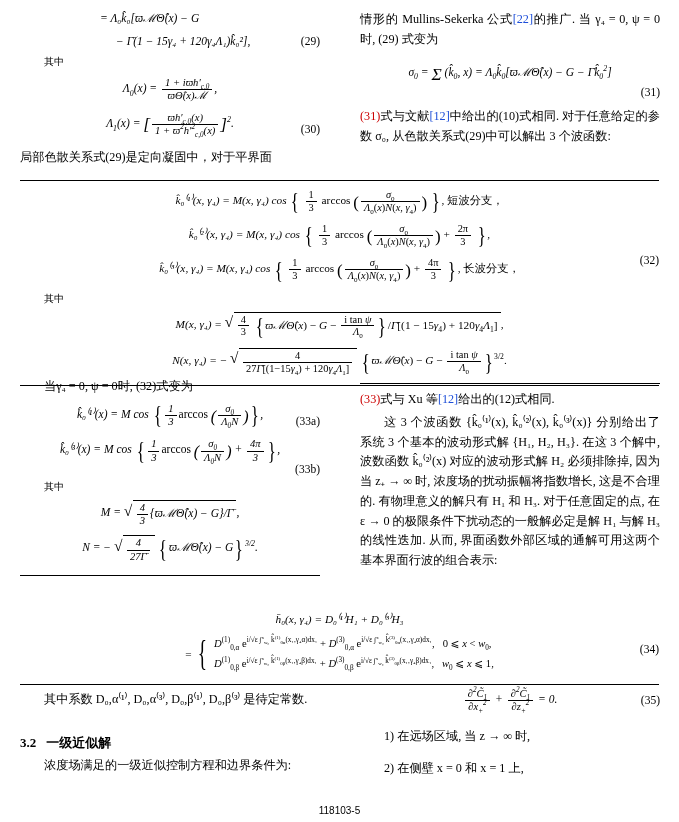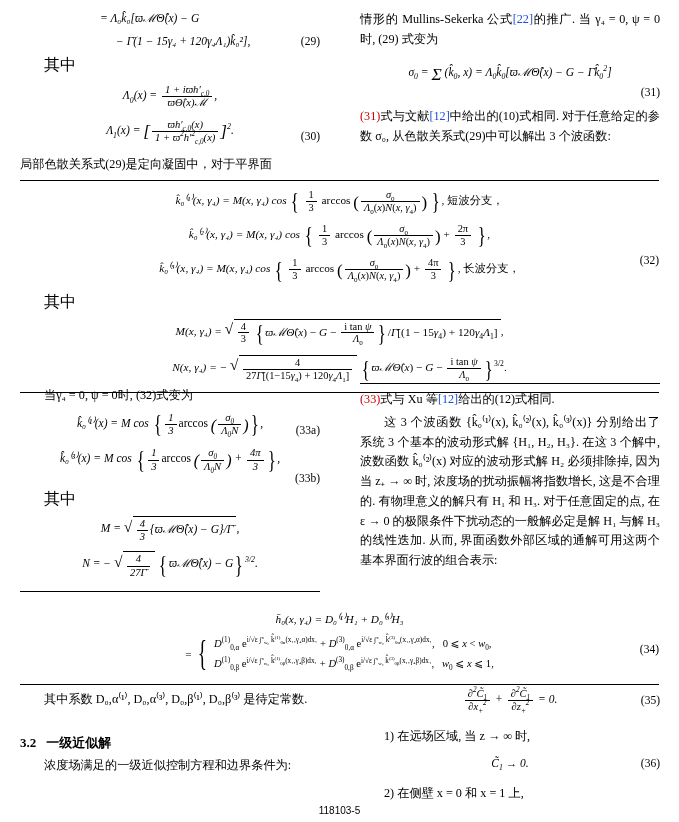--- a/index.html
+++ b/index.html
@@ -45,21 +45,21 @@
   }
   .txt{
     font-size:12.2px;
     line-height:1.62;
     text-align:justify;
     margin:0 0 3px 0;
     text-indent:0;
   }
   .txt.indent{text-indent:24px;}
   .qizhong{
-    font-size:16px;
+    font-size:10px;
     margin:4px 0 2px 0;
     text-indent:24px;
   }
   .ref{color:#1d4ed8;}
   .eqref{color:#cc0000;}
   .sec-head{
     font-size:13px;
     font-weight:bold;
     margin:10px 0 4px 0;
   }
@@ -237,21 +237,21 @@
     <div class="eq eqwide" style="margin-top:10px;">
       <div class="eq-row" style="text-align:center;">
         <span class="it">N(x, γ₄) = −</span>
         <span class="sqrt"><span class="rad"><span class="frac"><span class="num">4</span><span class="den">27<span class="it">Γ̄</span>[(1−15<span class="it">γ</span><sub>4</sub>) + 120<span class="it">γ</span><sub>4</sub><span class="it">Λ</span><sub>1</sub>]</span></span></span></span>
         <span class="brace">{</span><span class="it">ϖℳΘ̂</span>(<span class="it">x</span>) − <span class="it">G</span> − <span class="frac"><span class="num">i tan <span class="it">ψ</span></span><span class="den"><span class="it">Λ</span><sub>0</sub></span></span><span class="brace">}</span><sup>3/2</sup>.
       </div>
     </div>
     <hr class="hr" style="margin-top:10px;">
   </div>
 
-  <div class="col col-left" style="top:386px;">
+  <div class="col col-left" style="top:377px;">
 
     <div class="txt" style="text-indent:24px;">当γ₄ = 0, ψ = 0时, (32)式变为</div>
 
     <div class="eq" style="margin-top:6px;">
       <span class="eq-body">
         <span class="it">k̂₀⁽¹⁾(x) = M cos</span>
         <span class="brace">{</span><span class="frac"><span class="num">1</span><span class="den">3</span></span><span class="up">arccos</span>
         <span style="font-size:1.4em;vertical-align:-0.2em;">(</span><span class="frac"><span class="num"><span class="it">σ</span><sub>0</sub></span><span class="den"><span class="it">Λ</span><sub>0</sub><span class="it">N</span></span></span><span style="font-size:1.4em;vertical-align:-0.2em;">)</span><span class="brace">}</span>,
       </span>
       <span class="eq-num" style="bottom:-2px;">(33a)</span>
@@ -330,24 +330,18 @@
         <span class="frac"><span class="num">∂<sup>2</sup><span class="it">C̃</span><sub>1</sub></span><span class="den">∂<span class="it">x</span><sub>+</sub><sup>2</sup></span></span>
         +
         <span class="frac"><span class="num">∂<sup>2</sup><span class="it">C̃</span><sub>1</sub></span><span class="den">∂<span class="it">z</span><sub>+</sub><sup>2</sup></span></span>
         = 0.
       </span>
       <span class="eq-num" style="bottom:4px;padding-left:7px;">(35)</span>
     </div>
 
     <div class="txt indent" style="margin-top:14px;">1) 在远场区域, 当 z → ∞ 时,</div>
 
-    <div class="eq" style="margin-top:8px;">
-      <span class="eq-body">
-        <span class="it">C̃</span><sub>1</sub> → 0.
-      </span>
-      <span class="eq-num" style="bottom:0;">(36)</span>
-    </div>
 
     <div class="txt indent" style="margin-top:12px;">2) 在侧壁 x = 0 和 x = 1 上,</div>
   </div>
 
   <div class="footer">118103-5</div>
 </div>
 
 </body></html>

